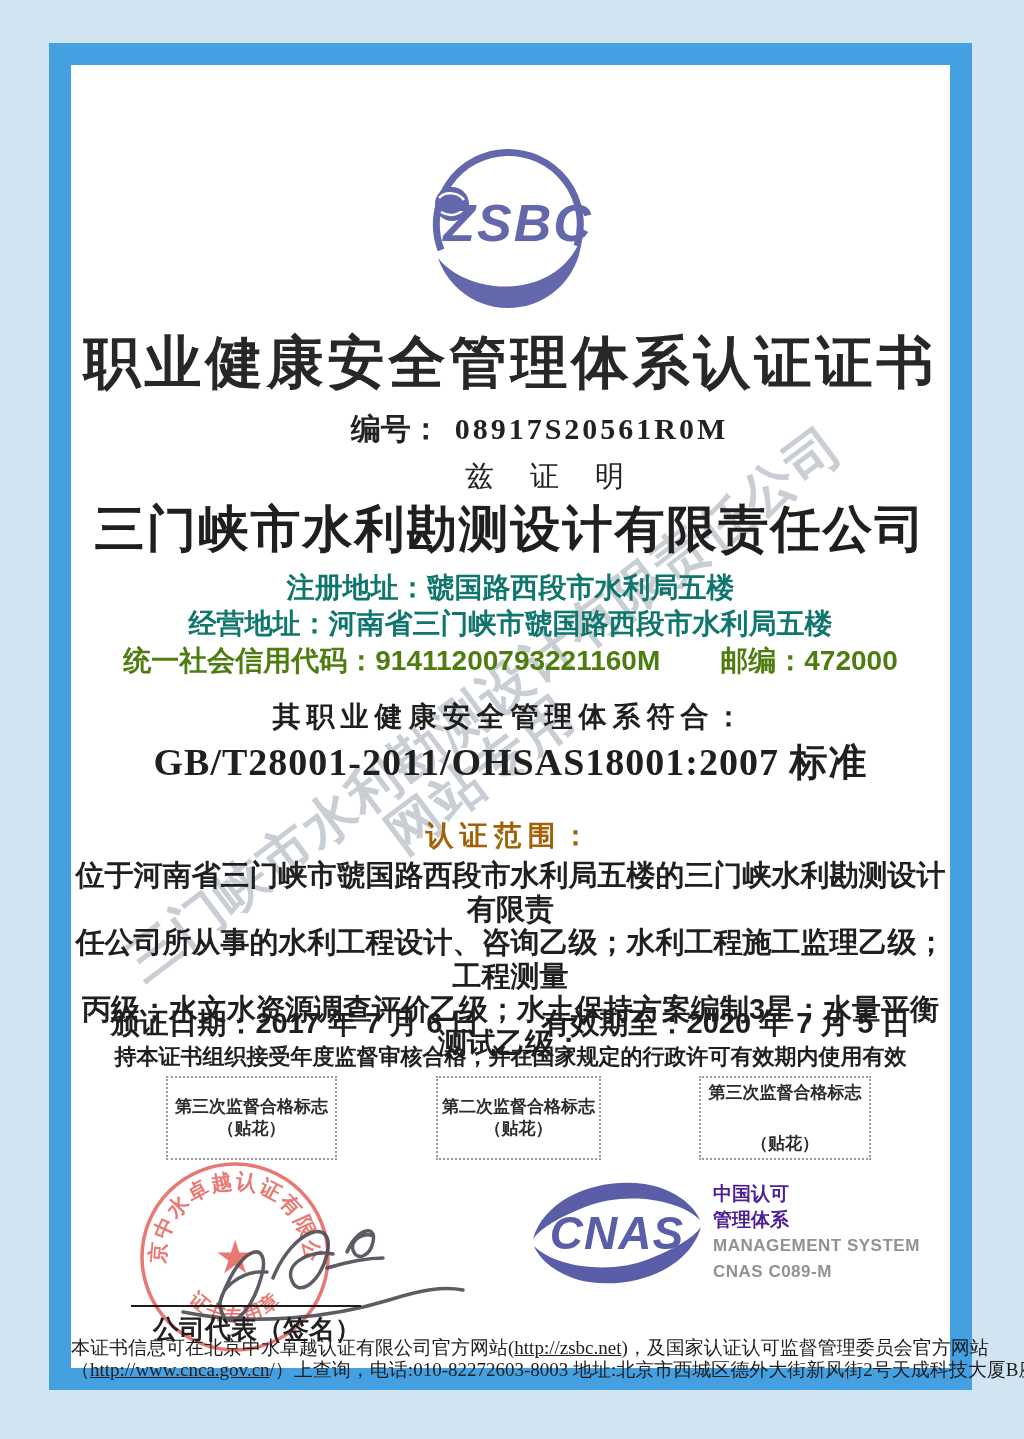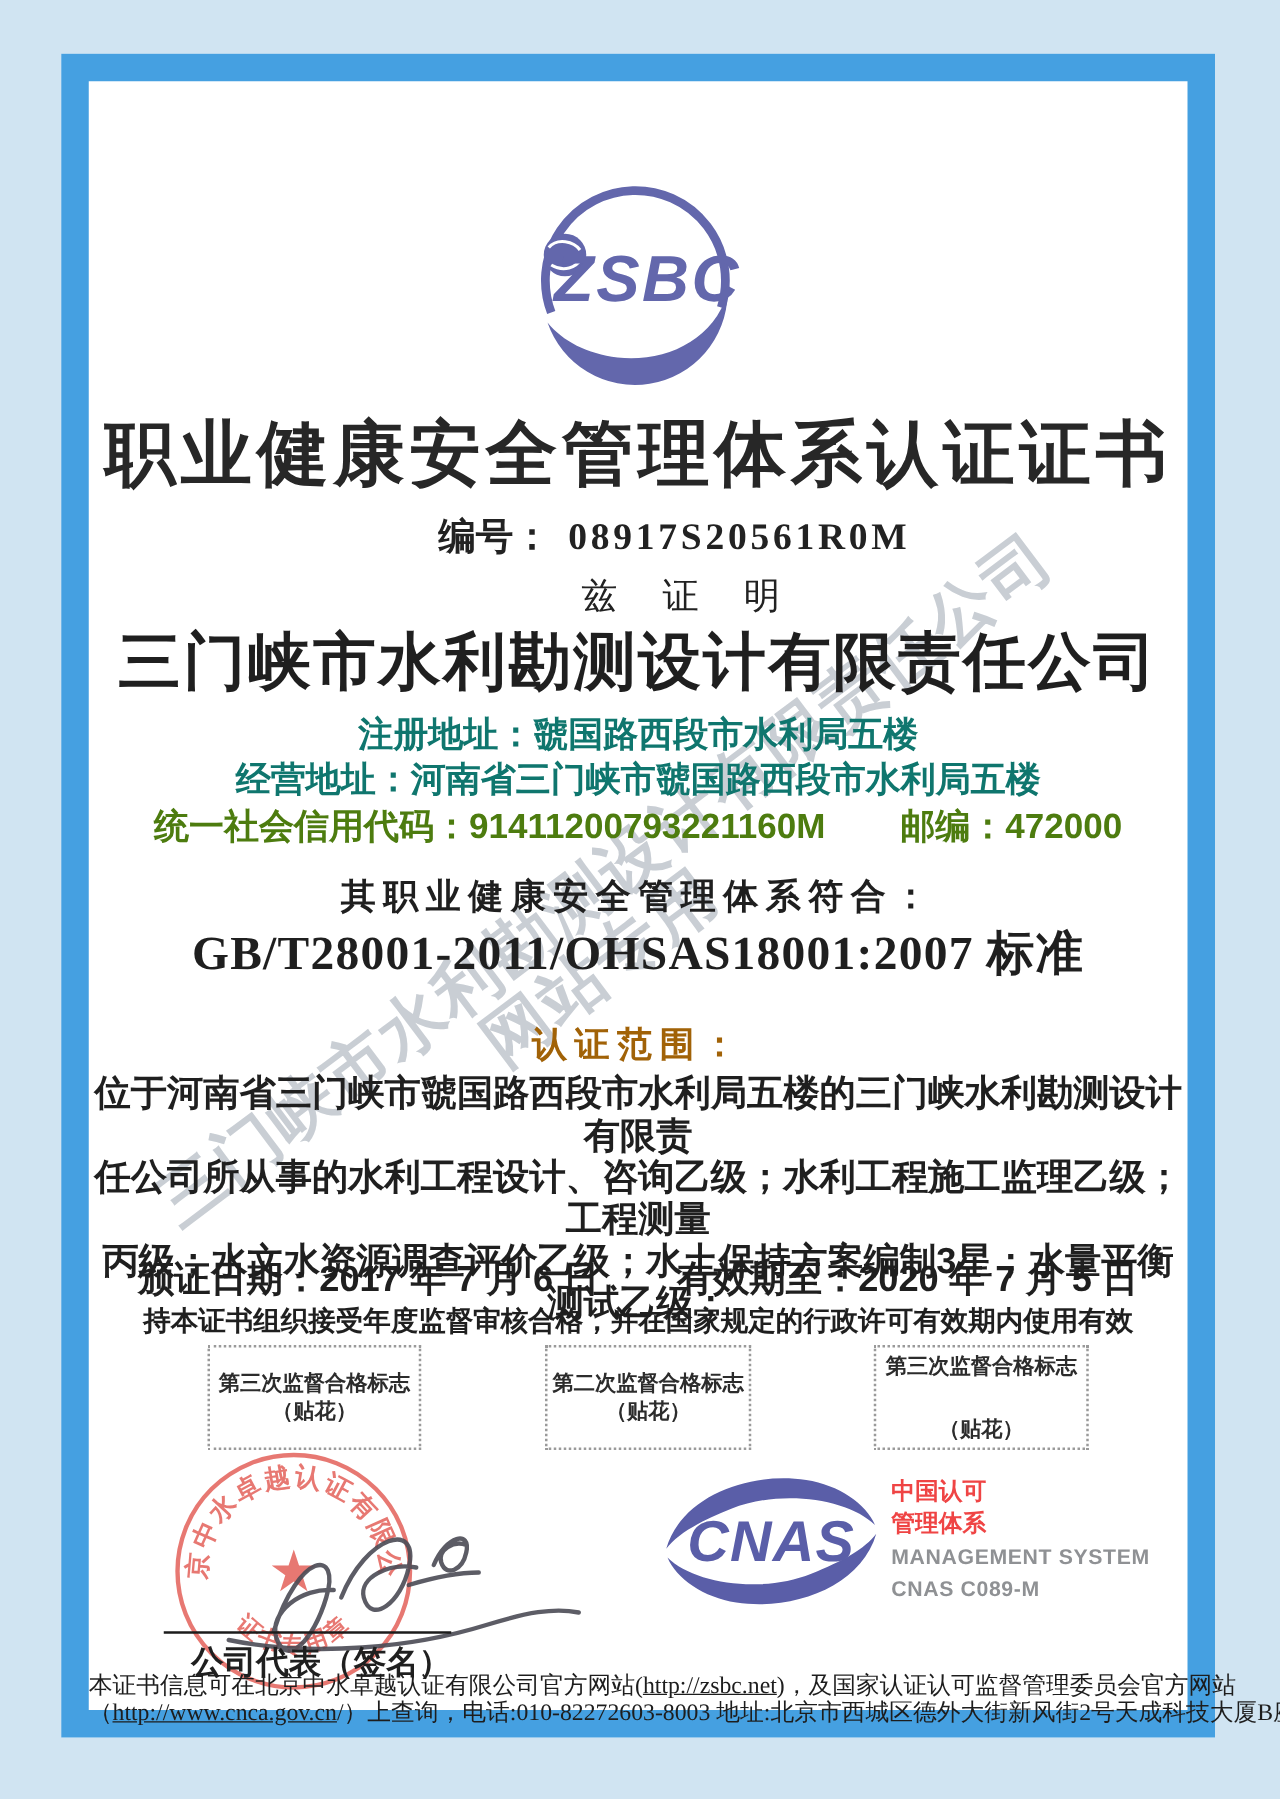--- a/index.html
+++ b/index.html
@@ -30,21 +30,21 @@
   .validity{top:977px;font-size:22px;font-weight:bold;color:#1f1f1f;}
   .sbox{position:absolute;top:1011px;height:84px;border:2px dotted #9a9a9a;box-sizing:border-box;display:flex;flex-direction:column;justify-content:center;text-align:center;font-size:17px;font-weight:600;color:#2c2c2c;line-height:22px;}
   .sbox1{left:95px;width:171px;}
   .sbox2{left:365px;width:165px;}
   .sbox3{left:628px;width:172px;gap:29px;}
   .seal-svg{left:50px;top:1085px;}
   .sig-line{top:1240px;left:60px;width:230px;border-top:2px solid #1c1c1c;}
   .sig-label{top:1247px;left:60px;width:230px;text-align:right;font-size:26px;font-weight:bold;color:#1f1f1f;}
   .cnas-svg{left:458px;top:1112px;}
   .cnas-text{left:642px;top:1116px;line-height:26px;white-space:nowrap;}
-  .cnas-text .cn{font-size:19px;color:#ef4444;font-weight:bold;}
+  .cnas-text .cn{font-size:19px;color:#4c1d95;font-weight:bold;}
   .cnas-text .en{font-size:17px;color:#8f9194;font-weight:bold;letter-spacing:.5px;}
   .footer{font-family:"Liberation Serif",serif;color:#1d1d1d;white-space:nowrap;}
   .footer1{top:1270px;font-size:19px;}
   .footer2{top:1292px;font-size:19px;}
   .u{text-decoration:underline;}
 </style>
 </head>
 <body>
 
 <div class="canvas">

